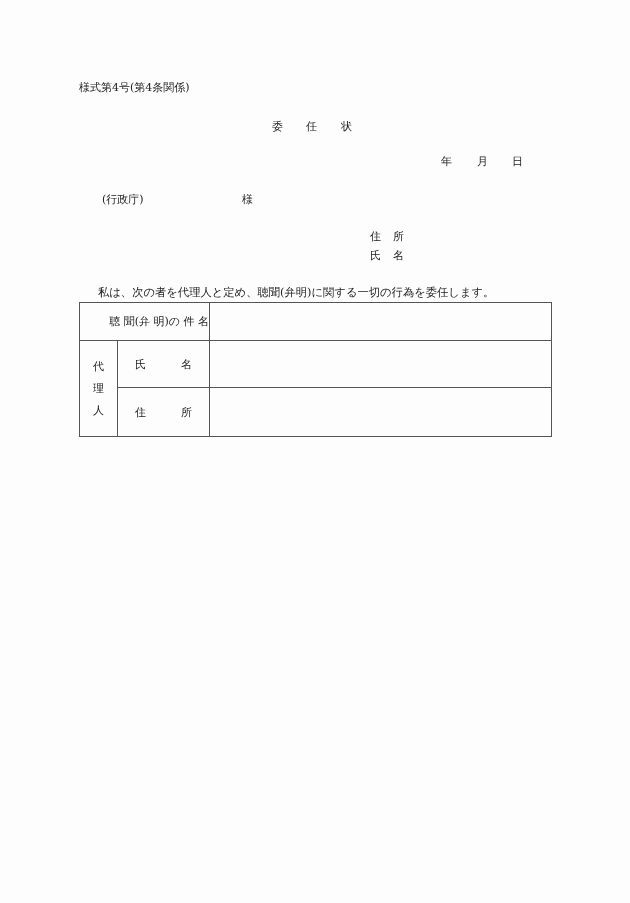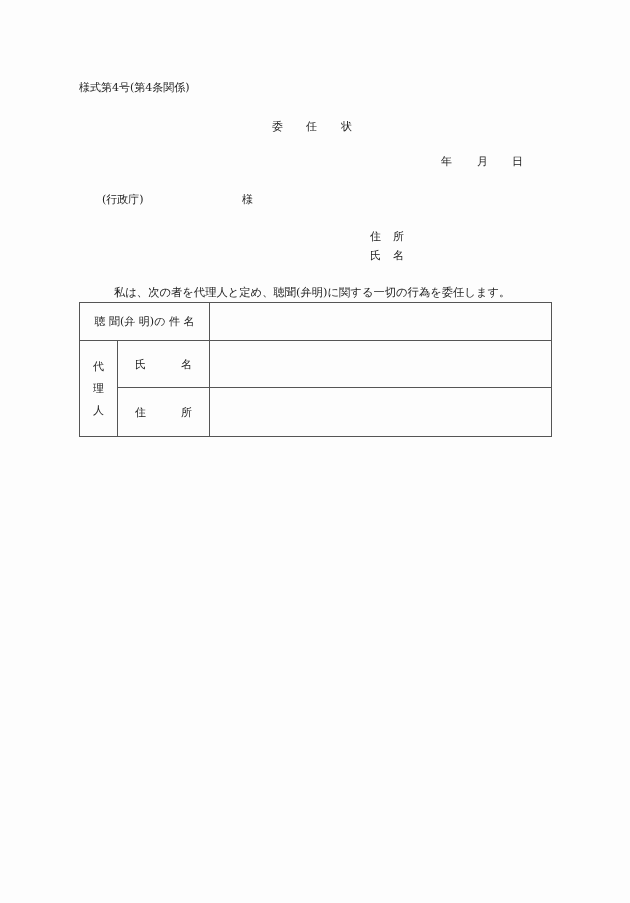--- a/index.html
+++ b/index.html
@@ -1,21 +1,21 @@
 <!DOCTYPE html>
 <html><head>
 <meta charset="utf-8">
 <style>
   html, body { margin:0; padding:0; }
   body { width:630px; height:903px; background:#fdfdfd; position:relative; overflow:hidden;
          font-family:"DejaVu Serif","Liberation Serif",serif; color:#222; font-size:11px; }
   .abs { position:absolute; white-space:nowrap; line-height:14px; }
   table.form { position:absolute; left:79px; top:302px; width:473px; border-collapse:collapse; }
   table.form td { border:1px solid #555; padding:0; font-size:11px; vertical-align:middle; }
-  .case-label { height:37px; text-align:center; }
+  .case-label { height:37px; text-align:right; }
   .row-name { height:47px; }
   .row-addr { height:49px; }
   .agent-cell { width:37px; text-align:center; line-height:22px; }
   .sub-label { width:91px; }
   .sub-label .inner { display:flex; justify-content:space-between; padding:0 17px 0 17px; }
   .vchar { display:block; }
 </style>
 </head>
 <body>
 
@@ -38,21 +38,21 @@
   <span class="abs" style="left:242px; top:193px;">様</span>
 </div>
 
 <div>
   <span class="abs" style="left:370px; top:230px;">住</span>
   <span class="abs" style="left:393px; top:230px;">所</span>
   <span class="abs" style="left:370px; top:249px;">氏</span>
   <span class="abs" style="left:393px; top:249px;">名</span>
 </div>
 
-<div class="abs" style="left:114px; top:286px; font-size:11.3px;">私は、次の者を代理人と定め、聴聞(弁明)に関する一切の行為を委任します。</div>
+<div class="abs" style="left:98px; top:286px; font-size:11.3px;">私は、次の者を代理人と定め、聴聞(弁明)に関する一切の行為を委任します。</div>
 
 <table class="form">
   <tbody>
       <tr>
     <td colspan="2" class="case-label">聴 聞(弁 明)の 件 名</td>
     <td></td>
   </tr>
   <tr class="row-name">
     <td rowspan="2" class="agent-cell">
       <span class="vchar">代</span>

